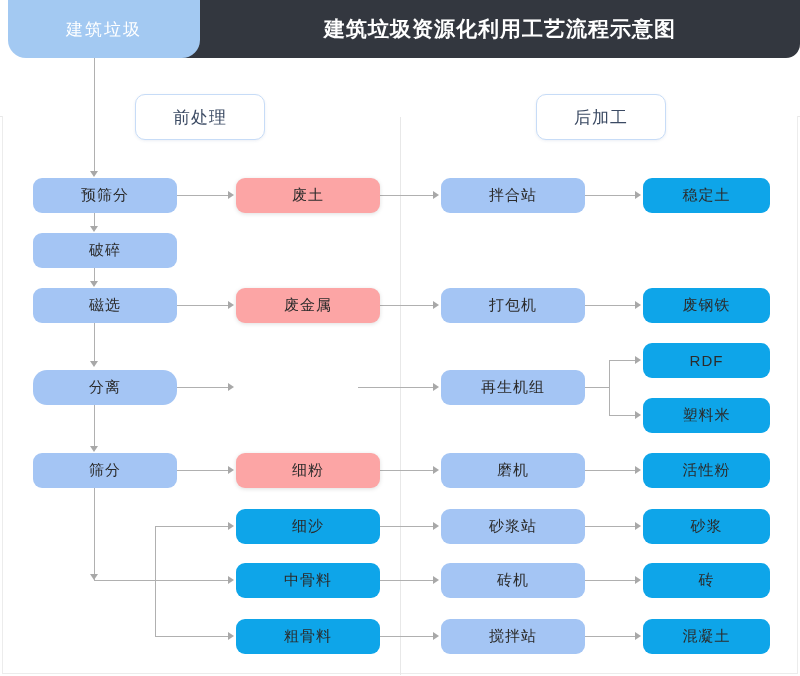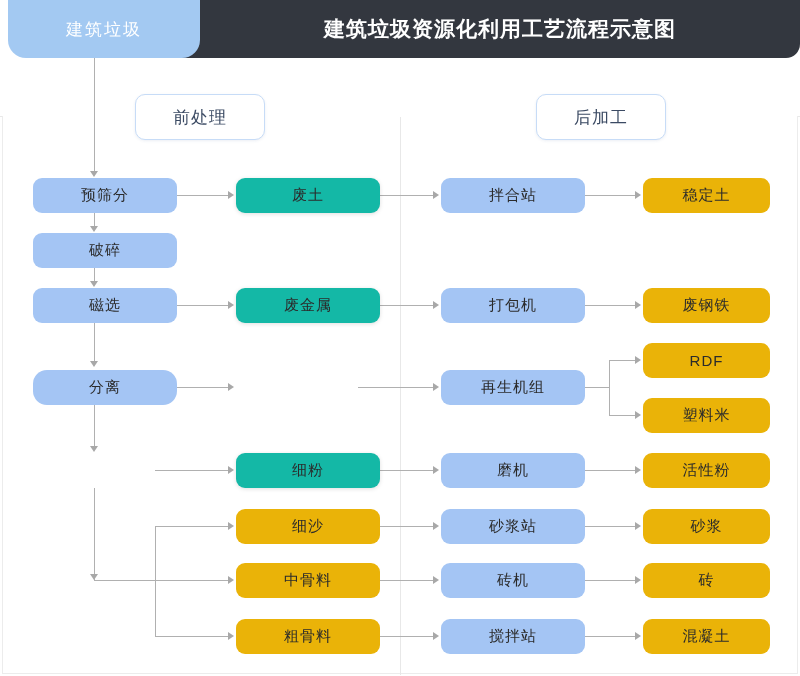--- a/index.html
+++ b/index.html
@@ -59,22 +59,22 @@
   #chip-post { left: 536px; top: 94px; }
 
   
   .node {
     position: absolute; height: 35px; width: 144px;
     border-radius: 9px;
     display: flex; align-items: center; justify-content: center;
     font-size: 15px; letter-spacing: 1px; color: #2b2b2b;
   }
   .node.blue   { background: #A4C5F4; }
-  .node.white  { background: #14b8a6; box-shadow: 0 1px 4px rgba(0,0,0,.13); text-align: right; }
-  .node.yellow { background: #eab308; }
+  .node.white  { background: #fca5a5; box-shadow: 0 1px 4px rgba(0,0,0,.13); text-align: right; }
+  .node.yellow { background: #0ea5e9; }
   .node.wide   { width: 127px; }
 
   
   .ln { position: absolute; background: #b0b0b0; }
   .ln.h { height: 1px; }
   .ln.v { width: 1px; }
   .arw  { position: absolute; width: 0; height: 0; }
   .arw.r { border-left: 6px solid #a8a8a8; border-top: 4px solid transparent; border-bottom: 4px solid transparent; }
   .arw.d { border-top: 6px solid #a8a8a8; border-left: 4px solid transparent; border-right: 4px solid transparent; }
 </style>
@@ -159,20 +159,21 @@
   <div class="arw r" style="left:635px; top:522px;"></div>
   <div class="ln h" style="left:565px; top:580px; width:72px;"></div>
   <div class="arw r" style="left:635px; top:576px;"></div>
   <div class="ln h" style="left:565px; top:636px; width:72px;"></div>
   <div class="arw r" style="left:635px; top:632px;"></div>
 
   <div class="node blue" style="left:33px; top:178px;">预筛分</div>
   <div class="node blue" style="left:33px; top:233px;">破碎</div>
   <div class="node blue" style="left:33px; top:288px;">磁选</div>
   <div class="node blue" style="left:33px; top:370px;border-radius:14px;">分离</div>
+  <div class="node blue" style="left:33px; top:453px;">筛分</div>
 
   <div class="node white" style="left:236px; top:178px;">废土</div>
   <div class="node white" style="left:236px; top:288px;">废金属</div>
   <div class="node white" style="left:236px; top:453px;">细粉</div>
   <div class="node yellow" style="left:236px; top:509px;">细沙</div>
   <div class="node yellow" style="left:236px; top:563px;">中骨料</div>
   <div class="node yellow" style="left:236px; top:619px;">粗骨料</div>
 
   <div class="node blue" style="left:441px; top:178px;">拌合站</div>
   <div class="node blue" style="left:441px; top:288px;">打包机</div>

